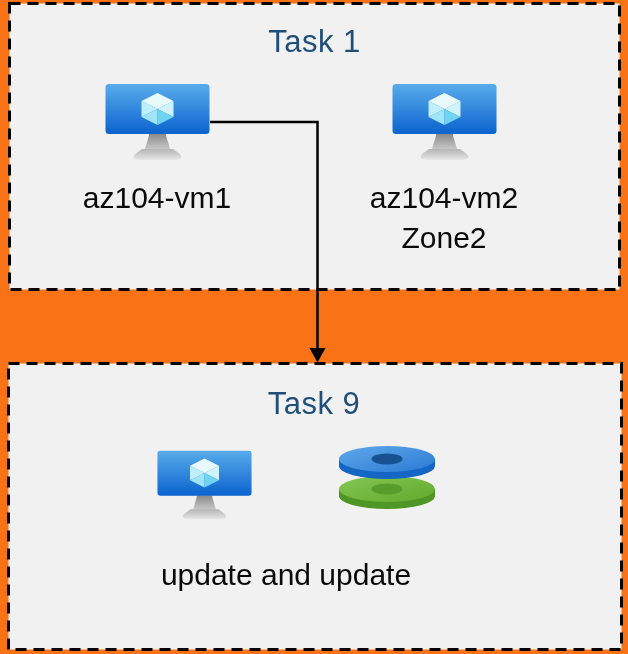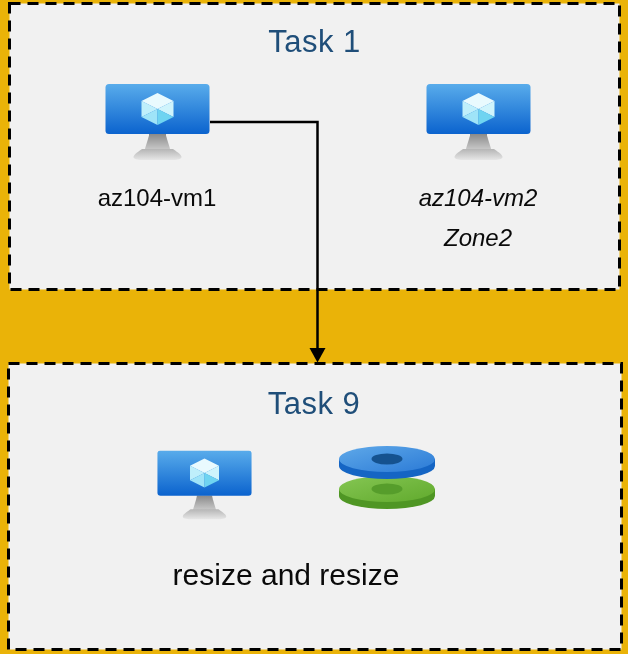--- a/index.html
+++ b/index.html
@@ -1,28 +1,28 @@
 <!DOCTYPE html>
 <html><head>
 <meta charset="utf-8">
 <style>
   html,body{margin:0;padding:0;background:#ffffff;}
   #canvas{
-    position:relative;width:628px;height:654px;background:#eab308;
+    position:relative;width:628px;height:654px;background:#f97316;
     font-family:"Liberation Sans","DejaVu Sans",sans-serif;overflow:hidden;
   }
   #overlay{position:absolute;left:0;top:0;z-index:0;}
   .abs{position:absolute;z-index:1;}
   .task-title{
     text-align:center;font-size:31px;line-height:36px;color:#1f4e79;
     letter-spacing:0.5px;
   }
   .vm-node{display:flex;flex-direction:column;align-items:center;width:220px;}
   .vm-node .icon-wrap{width:105px;height:82px;}
-  .vm-label{font-size:24px;line-height:40px;color:#0a0a0a;text-align:center;white-space:nowrap;}
+  .vm-label{font-size:30px;line-height:40px;color:#0a0a0a;text-align:center;white-space:nowrap;}
   .vm-label.name{margin-top:12px;}
   .caption{font-size:30px;line-height:40px;color:#0a0a0a;text-align:center;white-space:nowrap;}
   svg{display:block;}
   .hidden-defs{position:absolute;width:0;height:0;overflow:hidden;}
 </style>
 </head>
 <body>
 
 <svg class="hidden-defs" aria-hidden="true">
   <defs>
@@ -85,21 +85,21 @@
 
   <div class="abs vm-node" style="left:47px;top:84px;">
     <div class="icon-wrap">
       <svg width="105" height="82">
           <use href="#vm-icon"></use>
         </svg>
     </div>
     <div class="vm-label name">az104-vm1</div>
   </div>
 
-  <div class="abs vm-node" style="left:368px;top:84px;font-style:italic;">
+  <div class="abs vm-node" style="left:334px;top:84px;">
     <div class="icon-wrap">
       <svg width="105" height="82">
           <use href="#vm-icon"></use>
         </svg>
     </div>
     <div class="vm-label name">az104-vm2</div>
     <div class="vm-label">Zone2</div>
   </div>
 
   <div class="abs task-title" style="left:7px;top:386px;width:614px;">Task 9</div>
@@ -109,15 +109,15 @@
         <use href="#vm-icon"></use>
       </svg>
   </div>
 
   <div class="abs" style="left:337px;top:444px;width:100px;height:68px;">
     <svg width="100" height="68">
         <use href="#disks-icon"></use>
       </svg>
   </div>
 
-  <div class="abs caption" style="left:66px;top:555px;width:440px;">resize and resize</div>
+  <div class="abs caption" style="left:66px;top:555px;width:440px;">update and update</div>
 
 </div>
 
 </body></html>

